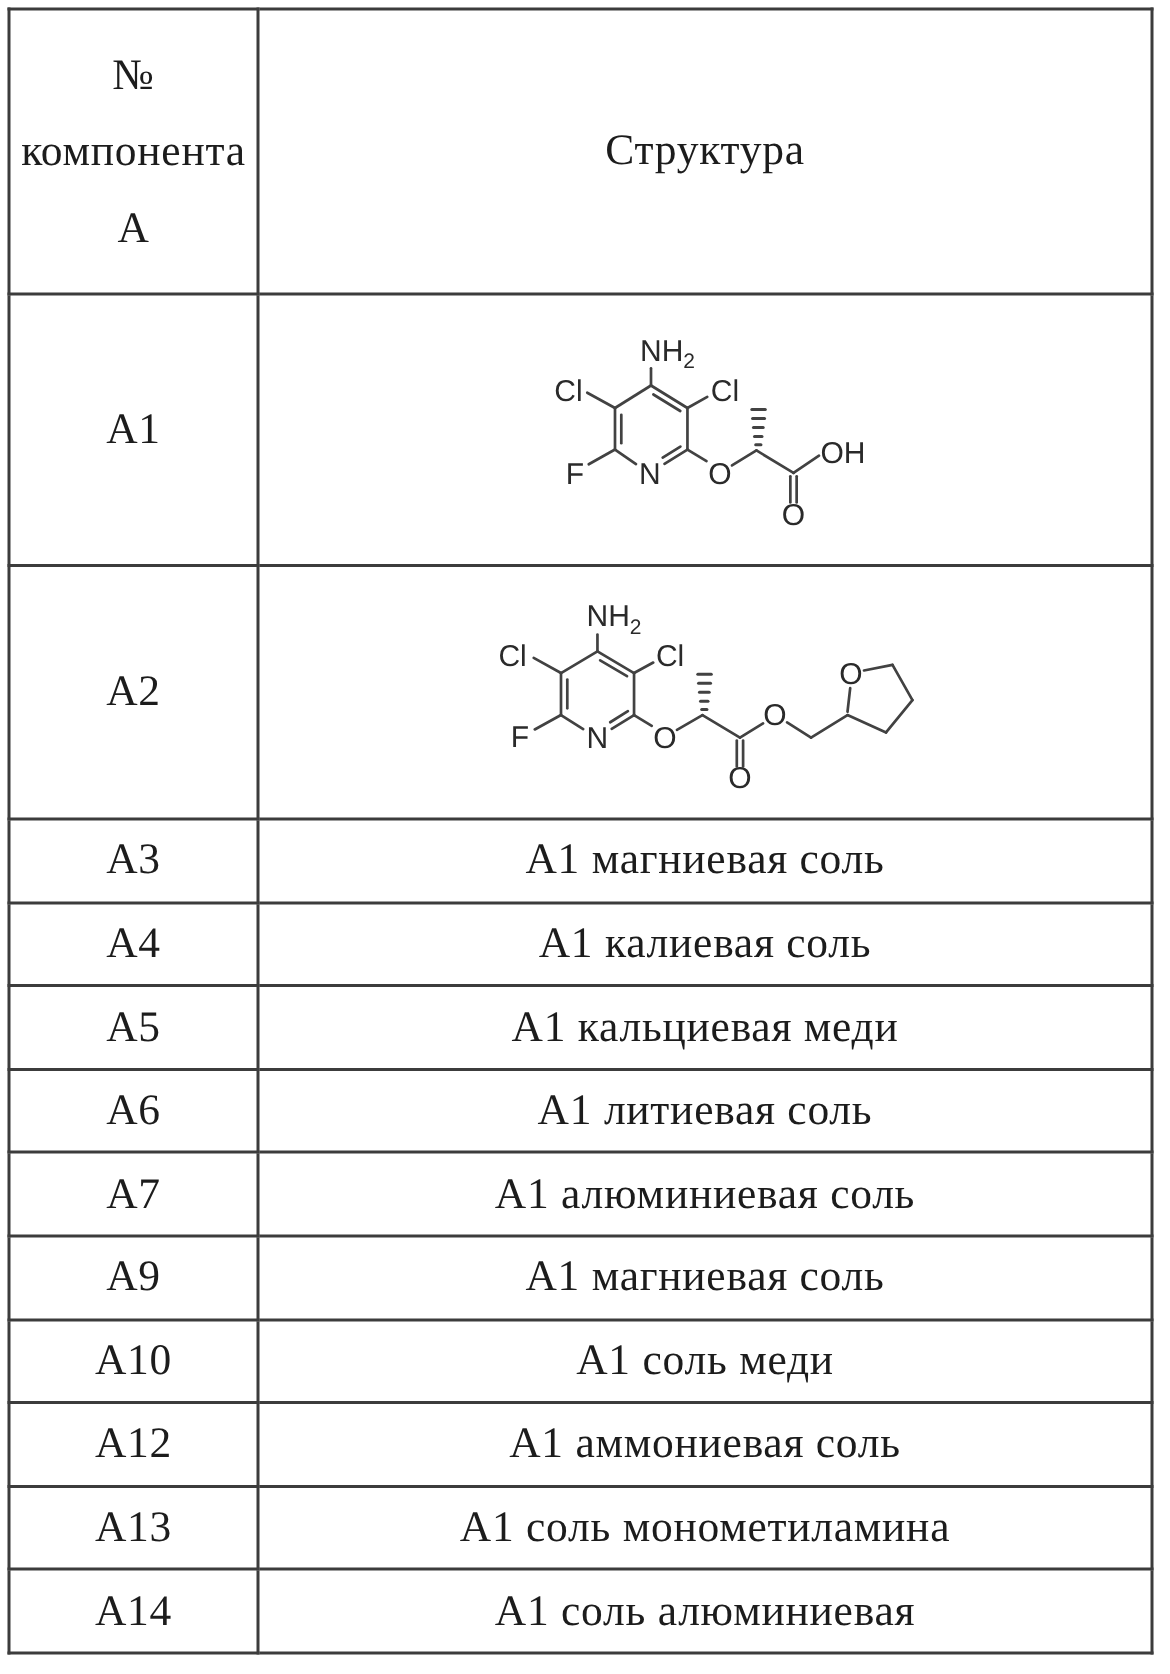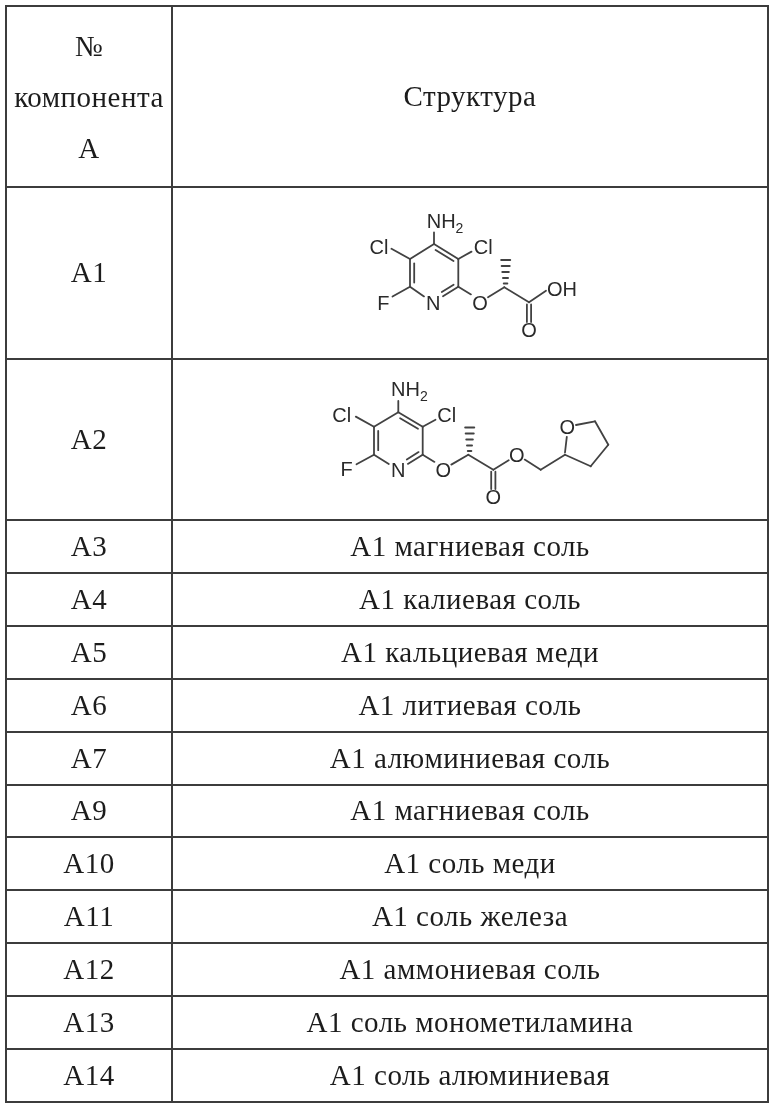--- a/index.html
+++ b/index.html
@@ -174,24 +174,20 @@
       </tr>
       <tr class="salt-row">
         <td>A9</td>
         <td>A1 магниевая соль</td>
       </tr>
       <tr class="salt-row">
         <td>A10</td>
         <td>A1 соль меди</td>
       </tr>
       <tr class="salt-row">
-        <td>A11</td>
-        <td>A1 соль железа</td>
-      </tr>
-      <tr class="salt-row">
         <td>A12</td>
         <td>A1 аммониевая соль</td>
       </tr>
       <tr class="salt-row">
         <td>A13</td>
         <td>A1 соль монометиламина</td>
       </tr>
       <tr class="salt-row">
         <td>A14</td>
         <td>A1 соль алюминиевая</td>

